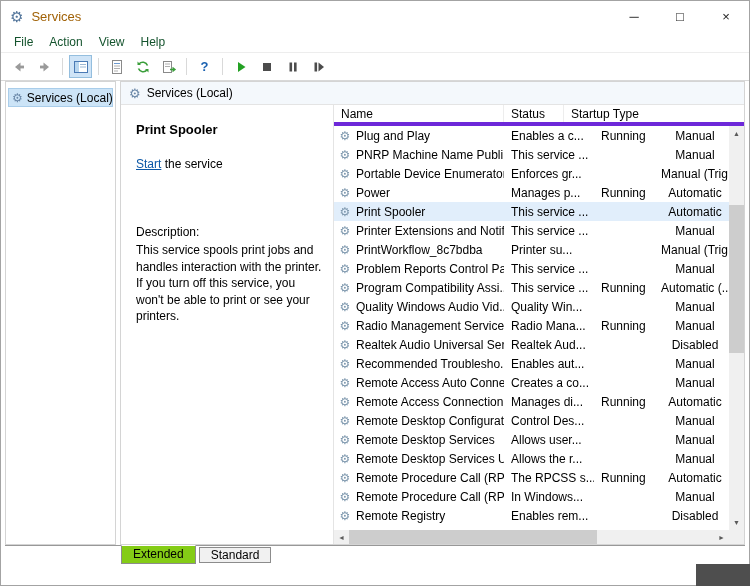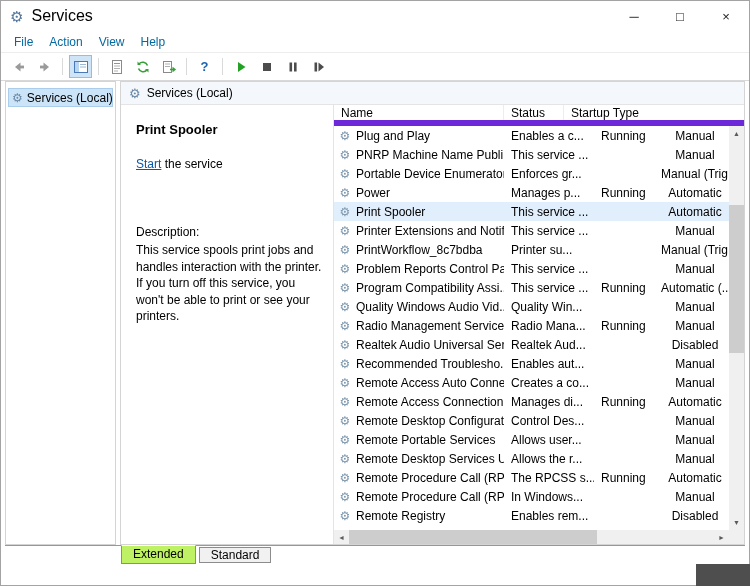--- a/index.html
+++ b/index.html
@@ -3,27 +3,27 @@
 <meta charset="utf-8">
 <style>
   html,body{margin:0;padding:0;background:#e8e8e8;}
   *{box-sizing:border-box;font-family:"Liberation Sans",sans-serif;}
   #stage{position:relative;width:750px;height:586px;overflow:hidden;background:#fff;}
   .window{position:absolute;inset:0;background:#fff;border:1px solid #a3a3a3;display:flex;flex-direction:column;}
 
   
   .titlebar{height:30px;flex:0 0 auto;display:flex;align-items:center;padding-left:9px;}
   .app-icon{color:#55779c;font-size:15px;margin-right:8px;line-height:1;}
-  .title-text{font-size:16px;color:#000000;}
+  .title-text{font-size:13px;color:#a16207;}
   .win-btns{margin-left:auto;display:flex;height:100%;}
   .win-btn{width:46px;height:100%;display:flex;align-items:center;justify-content:center;font-size:13px;color:#1b1b1b;}
 
   
   .menubar{height:21px;flex:0 0 auto;display:flex;align-items:center;padding-left:5px;}
-  .menu-item{font-size:12px;padding:2px 8px;color:#0369a1;}
+  .menu-item{font-size:12px;padding:2px 8px;color:#14532d;}
 
   
   .toolbar{height:29px;flex:0 0 auto;display:flex;align-items:center;padding-left:6px;gap:3px;
            border-top:1px solid #ededed;border-bottom:1px solid #d8d8d8;}
   .tbtn{width:23px;height:23px;display:flex;align-items:center;justify-content:center;border:1px solid transparent;}
   .tbtn.active{background:#cfe4f7;border:1px solid #94bede;}
   .ticon{display:flex;align-items:center;justify-content:center;line-height:1;}
   .tsep{width:1px;height:17px;background:#d9d9d9;margin:0 3px;}
   .help-glyph{font-size:13px;font-weight:bold;color:#1a61b0;}
 
@@ -44,21 +44,21 @@
   
   .ext-panel{width:212px;flex:0 0 auto;padding:17px 8px 0 15px;font-size:12px;color:#000;}
   .svc-title{font-size:13px;font-weight:bold;margin:0 0 20px 0;}
   .start-line{margin:0 0 54px 0;}
   .start-link{color:#0b57a6;text-decoration:underline;}
   .desc-label{margin:0 0 3px 0;}
   .desc-text{margin:0;width:188px;line-height:1.38;}
 
   
   .list-area{flex:1;min-width:0;position:relative;display:flex;flex-direction:column;border-left:1px solid #e4e4e4;}
-  .list-header{height:21px;flex:0 0 auto;display:flex;border-bottom:6px solid #6d28d9;padding-right:15px;}
+  .list-header{height:21px;flex:0 0 auto;display:flex;border-bottom:4px solid #6d28d9;padding-right:15px;}
   .hcell{font-size:12px;display:flex;align-items:center;padding-left:7px;border-right:1px solid #ededed;
          white-space:nowrap;overflow:hidden;color:#000;}
   .w-name{width:170px;}.w-desc{width:90px;}.w-status{width:60px;}.w-startup{flex:1;border-right:none;}
   .rows{flex:1;overflow:hidden;margin-right:15px;margin-bottom:14px;}
   .lrow{height:19px;display:flex;align-items:center;font-size:12px;color:#000;}
   .lrow.sel{background:#e1eefb;}
   .ci{width:22px;flex:0 0 auto;text-align:center;color:#7d97ad;font-size:12px;line-height:1;}
   .cn{width:148px;flex:0 0 auto;white-space:nowrap;overflow:hidden;}
   .cd{width:90px;flex:0 0 auto;padding-left:7px;white-space:nowrap;overflow:hidden;}
   .cs{width:60px;flex:0 0 auto;padding-left:7px;white-space:nowrap;overflow:hidden;}
@@ -74,21 +74,21 @@
   .hscroll{position:absolute;left:0;right:15px;bottom:0;height:14px;background:#f0f0f0;display:flex;align-items:center;}
   .harrow{width:15px;height:14px;display:flex;align-items:center;justify-content:center;font-size:7px;color:#5a5a5a;flex:0 0 auto;}
   .htrack{flex:1;position:relative;height:14px;}
   .hthumb{position:absolute;left:0;top:0;height:14px;width:68%;background:#cdcdcd;}
   .scorner{position:absolute;right:0;bottom:0;width:15px;height:14px;background:#f0f0f0;}
 
   
   .tabbar{height:20px;flex:0 0 auto;margin:0 4px;border-top:1px solid #989898;display:flex;padding-left:116px;background:#fff;}
   .tab{font-size:12px;padding:1px 11px 2px;border:1px solid #8c8c8c;margin-right:3px;height:18px;
        display:flex;align-items:center;}
-  .tab.active{background:#bef264;border-top:1px solid #fff;margin-top:-1px;height:19px;}
+  .tab.active{background:#84cc16;border-top:1px solid #fff;margin-top:-1px;height:19px;}
   .tab.inactive{background:#f1f1f1;margin-top:1px;height:16px;}
 
   .footer{height:20px;flex:0 0 auto;background:#fff;}
   .dark-corner{position:absolute;right:0;bottom:0;width:54px;height:22px;background:#4e4e4e;z-index:5;}
 </style>
 </head>
 <body>
 
 <div id="stage">
   <div class="window">
@@ -354,21 +354,21 @@
                 </div>
                 <div class="lrow">
                   <span class="ci">⚙</span>
                   <span class="cn">Remote Desktop Configurat...</span>
                   <span class="cd">Control Des...</span>
                   <span class="cs"></span>
                   <span class="cu">Manual</span>
                 </div>
                 <div class="lrow">
                   <span class="ci">⚙</span>
-                  <span class="cn">Remote Portable Services</span>
+                  <span class="cn">Remote Desktop Services</span>
                   <span class="cd">Allows user...</span>
                   <span class="cs"></span>
                   <span class="cu">Manual</span>
                 </div>
                 <div class="lrow">
                   <span class="ci">⚙</span>
                   <span class="cn">Remote Desktop Services U...</span>
                   <span class="cd">Allows the r...</span>
                   <span class="cs"></span>
                   <span class="cu">Manual</span>

